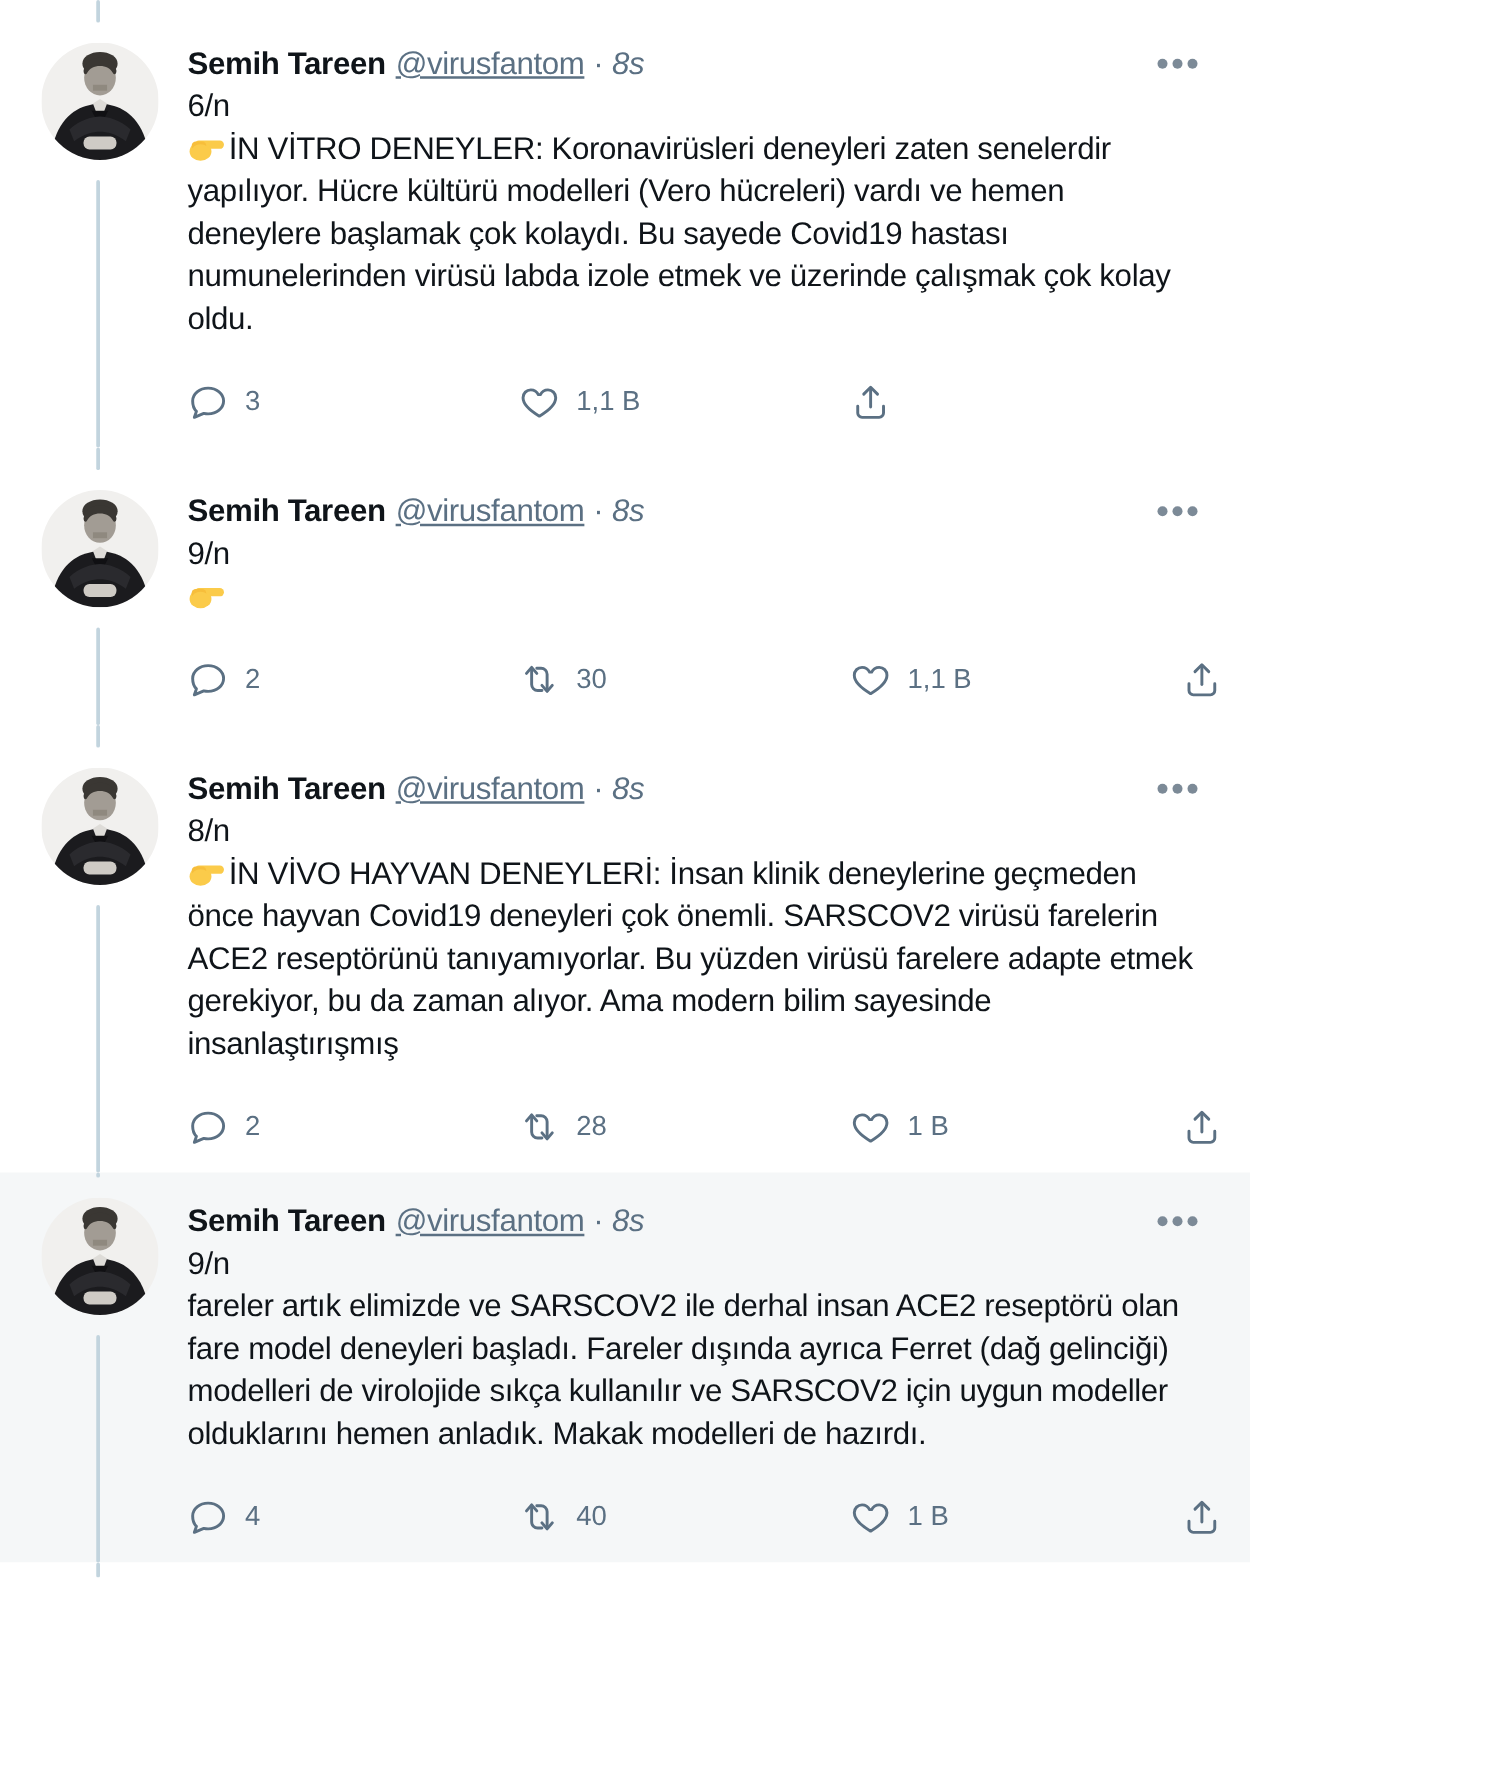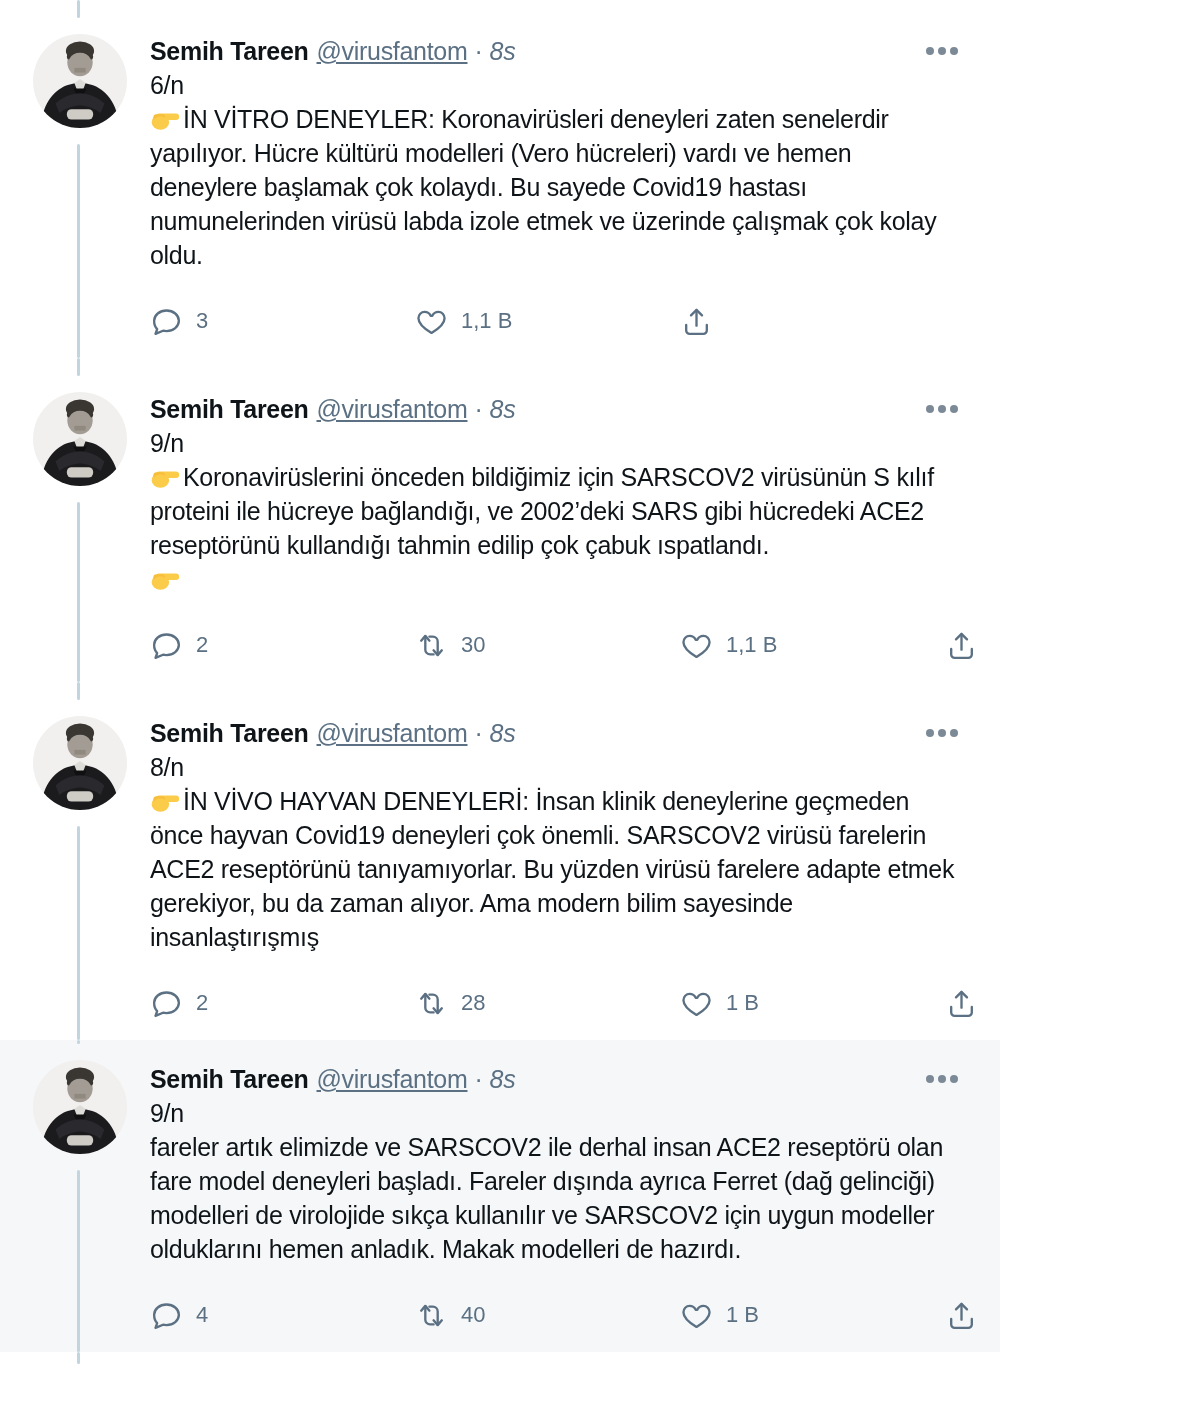--- a/index.html
+++ b/index.html
@@ -218,23 +218,20 @@
       <span class="more">
           <i></i>
           <i></i>
           <i></i>
         </span>
     </div>
     <div class="body">
       <div class="para"><span>9/n</span></div>
       <div class="para"><span class="emoji"><svg>
               <use href="#i-hand"></use>
-            </svg></span><span>Koronavirüslerini önceden bildiğimiz için SARSCOV2 virüsünün S kılıf proteini ile hücreye bağlandığı, ve 2002’deki SARS gibi hücredeki ACE2 reseptörünü kullandığı tahmin edilip çok çabuk ıspatlandı.</span></div>
-      <div class="para"><span class="emoji"><svg>
-              <use href="#i-hand"></use>
             </svg></span></div>
     </div>
     <div class="actions">
       <div class="action">
           <svg>
             <use href="#i-reply"></use>
           </svg>
           <span class="count">2</span>
         </div>
       <div class="action">

